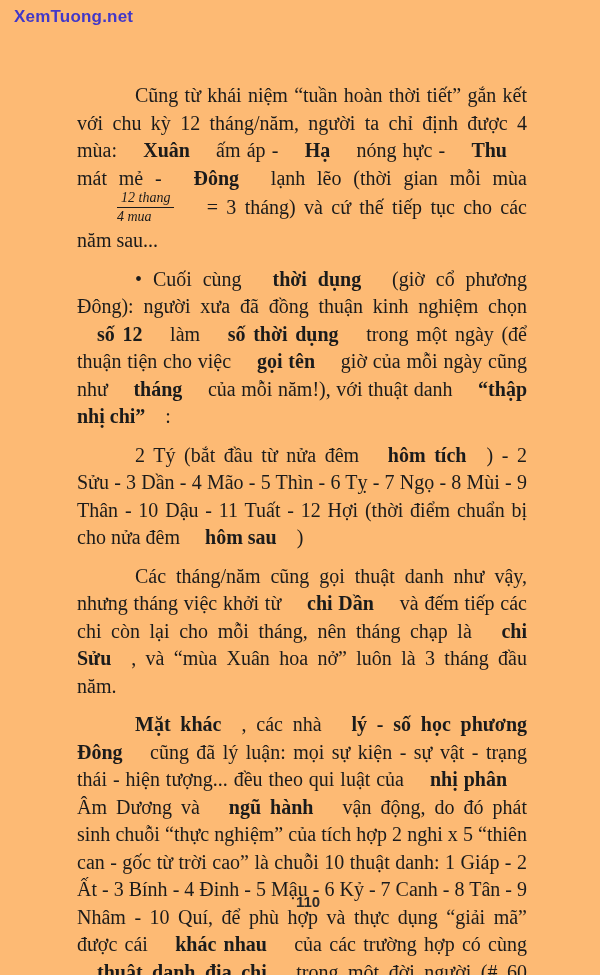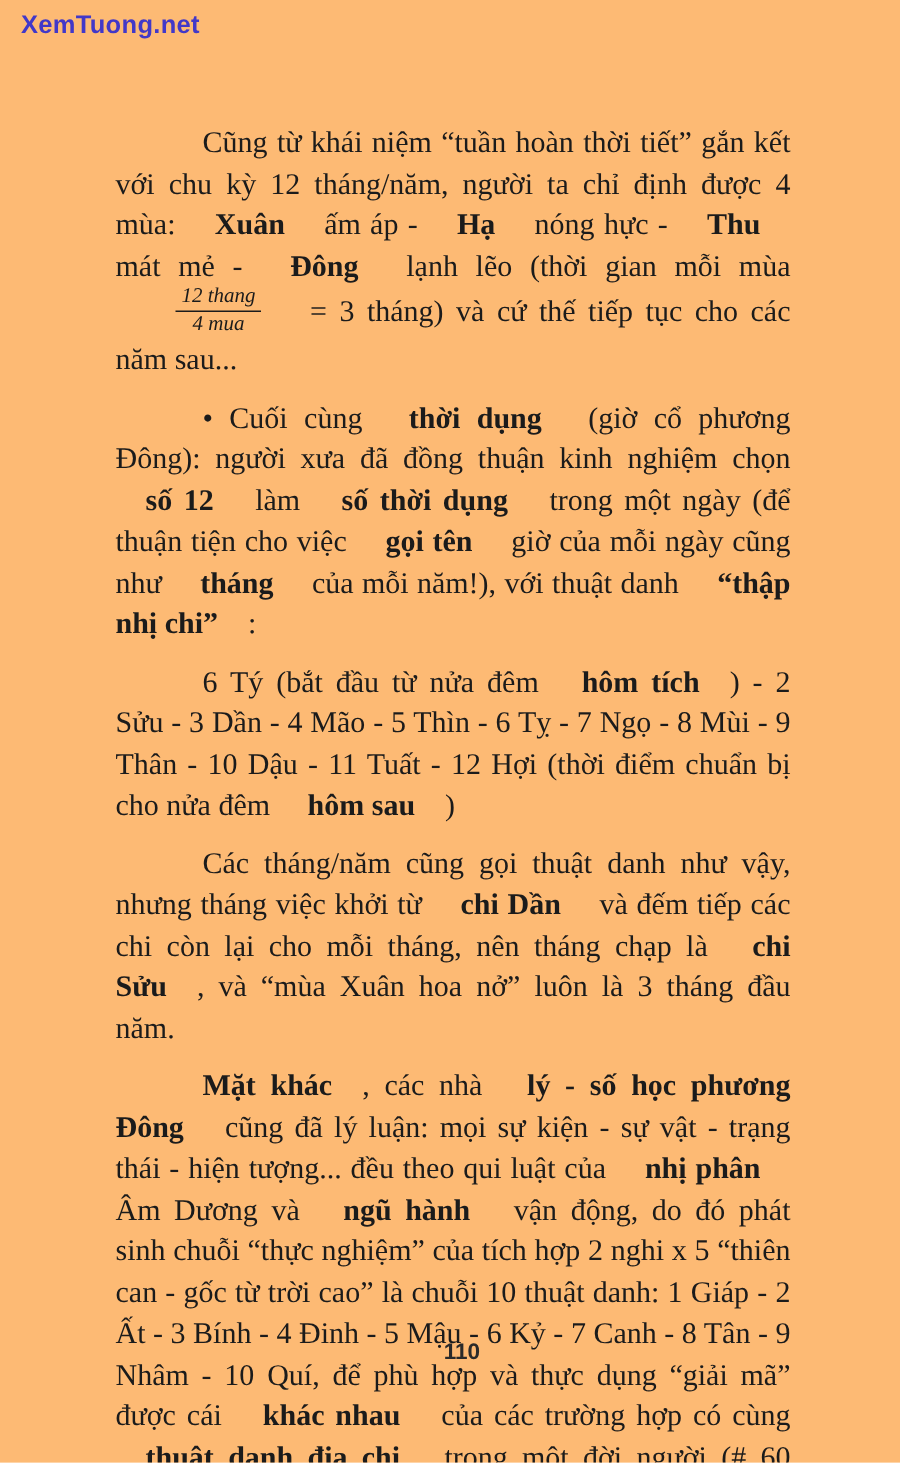--- a/index.html
+++ b/index.html
@@ -35,21 +35,21 @@
   .para {
     margin: 0 0 11px 0;
     text-indent: 38px;
   }
   .para span { text-indent: 0; margin-left: 20px; }
   .b { font-weight: bold; }
   
   .frac {
     display: inline-block;
     vertical-align: middle;
-    text-align: center;
+    text-align: left;
     font-style: italic;
     font-size: 14px;
     line-height: 1.15;
     margin: 0 4px;
     transform: translateY(-2px);
   }
   .frac .num {
     display: block;
     border-bottom: 1.5px solid #1b1b1b;
     padding: 0 4px 1px 4px;
@@ -91,21 +91,21 @@
 </head>
 <body>
 
 <div class="page">
 
   <div class="watermark">XemTuong.net</div>
 
   <div class="page-text">
       <p class="para"><span>Cũng từ khái niệm “tuần hoàn thời tiết” gắn kết với chu kỳ 12 tháng/năm, người ta chỉ định được 4 mùa: </span><span class="b">Xuân</span><span> ấm áp - </span><span class="b">Hạ</span><span> nóng hực - </span><span class="b">Thu</span><span> mát mẻ - </span><span class="b">Đông</span><span> lạnh lẽo (thời gian mỗi mùa </span><span class="frac"><span class="num">12 thang</span><span class="den">4 mua</span></span><span> = 3 tháng) và cứ thế tiếp tục cho các năm sau...</span></p>
       <p class="para"><span>•  Cuối cùng </span><span class="b">thời dụng</span><span> (giờ cổ phương Đông): người xưa đã đồng thuận kinh nghiệm chọn </span><span class="b">số 12</span><span> làm </span><span class="b">số thời dụng</span><span> trong một ngày (để thuận tiện cho việc </span><span class="b">gọi tên</span><span> giờ của mỗi ngày cũng như </span><span class="b">tháng</span><span> của mỗi năm!), với thuật danh </span><span class="b">“thập nhị chi”</span><span>:</span></p>
-      <p class="para"><span>6 Tý (bắt đầu từ nửa đêm </span><span class="b">hôm tích</span><span>) - 2 Sửu - 3 Dần - 4 Mão - 5 Thìn - 6 Tỵ - 7 Ngọ - 8 Mùi - 9 Thân - 10 Dậu - 11 Tuất - 12 Hợi (thời điểm chuẩn bị cho nửa đêm </span><span class="b">hôm sau</span><span>)</span></p>
+      <p class="para"><span>2 Tý (bắt đầu từ nửa đêm </span><span class="b">hôm tích</span><span>) - 2 Sửu - 3 Dần - 4 Mão - 5 Thìn - 6 Tỵ - 7 Ngọ - 8 Mùi - 9 Thân - 10 Dậu - 11 Tuất - 12 Hợi (thời điểm chuẩn bị cho nửa đêm </span><span class="b">hôm sau</span><span>)</span></p>
       <p class="para"><span>Các tháng/năm cũng gọi thuật danh như vậy, nhưng tháng việc khởi từ </span><span class="b">chi Dần</span><span> và đếm tiếp các chi còn lại cho mỗi tháng, nên tháng chạp là </span><span class="b">chi Sửu</span><span>, và “mùa Xuân hoa nở” luôn là 3 tháng đầu năm.</span></p>
       <p class="para"><span class="b">Mặt khác</span><span>, các nhà </span><span class="b">lý - số học phương Đông</span><span> cũng đã lý luận: mọi sự kiện - sự vật - trạng thái - hiện tượng... đều theo qui luật của </span><span class="b">nhị phân</span><span> Âm Dương và </span><span class="b">ngũ hành</span><span> vận động, do đó phát sinh chuỗi “thực nghiệm” của tích hợp 2 nghi x 5 “thiên can - gốc từ trời cao” là chuỗi 10 thuật danh: 1 Giáp - 2 Ất - 3 Bính - 4 Đinh - 5 Mậu - 6 Kỷ - 7 Canh - 8 Tân - 9 Nhâm - 10 Quí, để phù hợp và thực dụng “giải mã” được cái </span><span class="b">khác nhau</span><span> của các trường hợp có cùng </span><span class="b">thuật danh địa chi</span><span> trong một đời người (# 60 năm).</span></p>
     </div>
 
   <div class="page-number">110</div>
 
 
 </div>
 
 </body></html>

